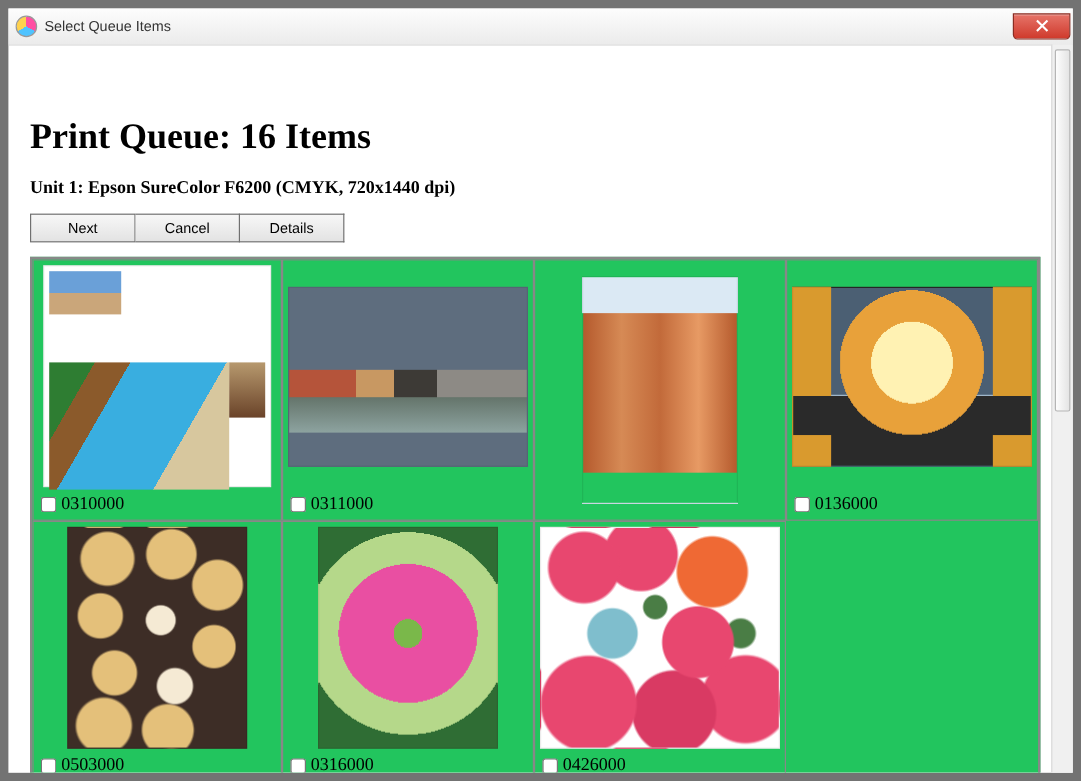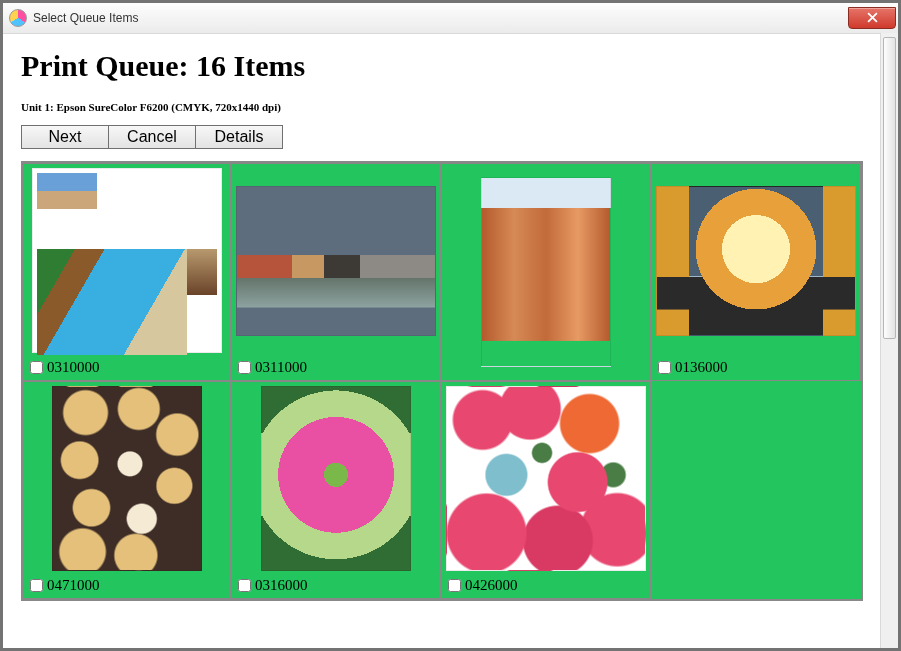--- a/index.html
+++ b/index.html
@@ -1,30 +1,30 @@
 <!DOCTYPE html>
 <html><head>
 <meta charset="utf-8">
 <style>
   html,body{margin:0;padding:0;height:100%;font-family:"Segoe UI",Tahoma,sans-serif;font-size:13px;color:#000;background:#fff;}
-  .win{width:901px;height:651px;box-sizing:border-box;border:3px solid #737373;background:#fff;position:relative;overflow:hidden;}
+  .win{width:901px;height:651px;box-sizing:border-box;border:7px solid #737373;background:#fff;position:relative;overflow:hidden;}
   
   .titlebar{height:30px;background:linear-gradient(#fdfdfd,#ebebeb);border-bottom:1px solid #d9d9d9;display:flex;align-items:center;padding:0 2px 0 6px;gap:6px;}
   .app-icon{width:16px;height:16px;border-radius:50%;background:conic-gradient(#ff4fa3 0 120deg,#4fc3ff 120deg 240deg,#ffd24f 240deg 360deg);border:1px solid #999;}
   .titlebar-title{flex:0 0 auto;color:#333;font-size:12px;}
   .titlebar-spacer{flex:1;}
   .close-btn{width:46px;height:20px;margin-top:-1px;border-radius:0 0 4px 4px;background:linear-gradient(#e67469,#cf3a2c);border:1px solid #8b2c22;display:flex;align-items:center;justify-content:center;box-shadow:inset 0 1px 0 rgba(255,255,255,.35);}
   .close-btn svg{width:11px;height:11px;}
   
   .client{position:absolute;top:30px;left:0;right:0;bottom:0;display:flex;}
-  .content{flex:1;overflow:hidden;padding:10px 16px 0 18px;box-sizing:border-box;}
+  .content{flex:1;overflow:hidden;padding:10px 16px 0 18px;box-sizing:border-box;margin-top:44px;}
   h1.pq{font-family:"Times New Roman",serif;font-weight:bold;font-size:30px;margin:6px 0 18px 0;}
-  .subh{font-family:"Times New Roman",serif;font-weight:bold;font-size:11px;margin:0 0 12px 0;}
+  .subh{font-family:"Times New Roman",serif;font-weight:bold;font-size:15px;margin:0 0 12px 0;}
   .btnrow{display:flex;gap:0;margin-bottom:12px;}
-  .btn{width:86px;height:22px;border:1px solid #707070;background:linear-gradient(#f7f7f7,#e3e3e3);font-size:16px;display:flex;align-items:center;justify-content:center;cursor:default;}
+  .btn{width:86px;height:22px;border:1px solid #707070;background:linear-gradient(#f7f7f7,#e3e3e3);font-size:12px;display:flex;align-items:center;justify-content:center;cursor:default;}
   .btn+.btn{border-left:none;}
   
   .grid-wrap{border:2px solid #888;width:842px;height:440px;overflow:hidden;box-sizing:border-box;background:#22c55e;}
   .grid{display:grid;grid-template-columns:repeat(4,1fr);gap:0;height:100%;}
   .cell{border:1px solid #888;display:flex;flex-direction:column;box-sizing:border-box;min-height:0;}
   .thumb{flex:1;display:flex;align-items:center;justify-content:center;padding:4px;min-height:0;}
   .thumb>.img{max-width:100%;max-height:100%;}
   .caprow{display:flex;align-items:center;gap:4px;padding:2px 4px 4px 6px;font-family:"Times New Roman",serif;font-size:15px;}
   .caprow input{width:13px;height:13px;margin:0;}
   
@@ -149,21 +149,21 @@
               <input type="checkbox" style="">
               <span>0136000</span>
             </div>
           </div>
           <div class="cell">
             <div class="thumb">
                 <div class="img t-cookies"></div>
               </div>
             <div class="caprow">
               <input type="checkbox" style="">
-              <span>0471000</span>
+              <span>0503000</span>
             </div>
           </div>
           <div class="cell">
             <div class="thumb">
                 <div class="img t-flower"></div>
               </div>
             <div class="caprow">
               <input type="checkbox" style="">
               <span>0316000</span>
             </div>

